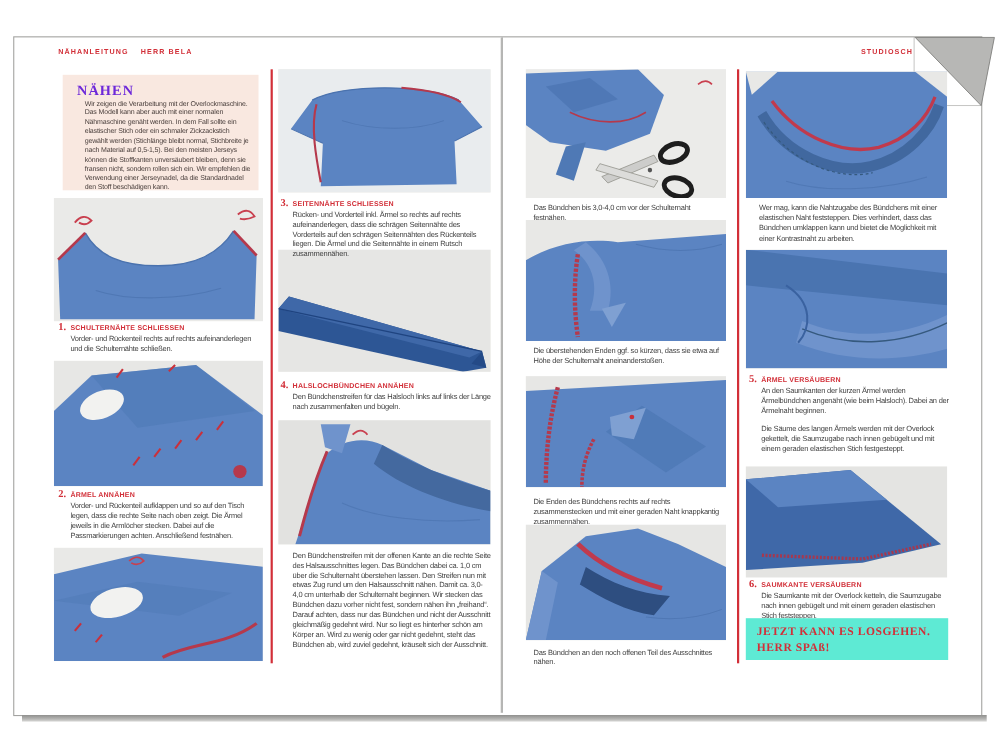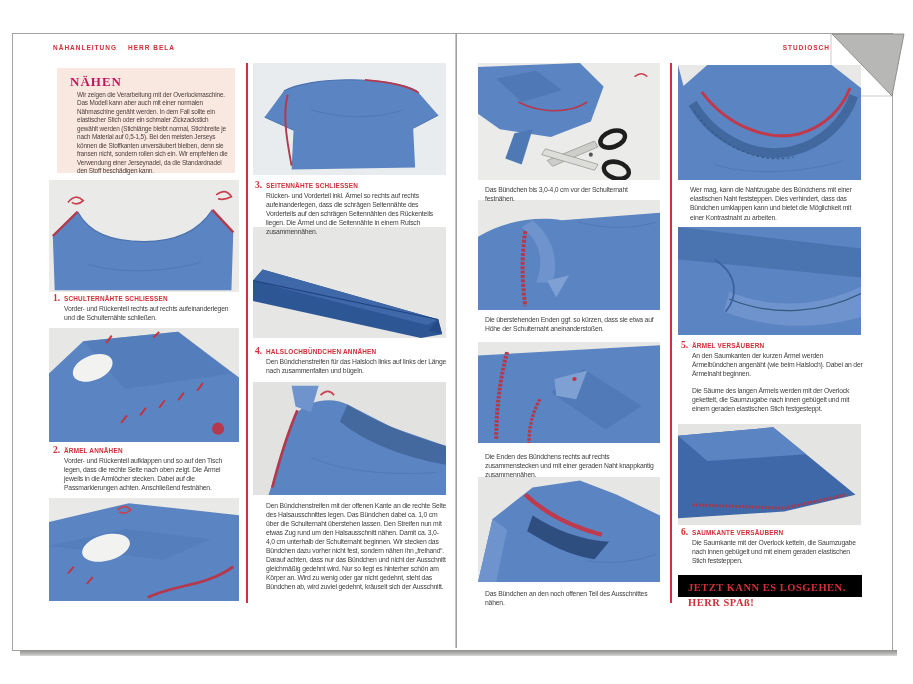--- a/index.html
+++ b/index.html
@@ -22,21 +22,21 @@
 
   
   .kicker{font-size:6.5px;font-weight:bold;letter-spacing:1px;color:#d22f38;}
   .hdr-left1{left:53px;top:44px;}
   .hdr-left2{left:128px;top:44px;}
   .hdr-right{left:700px;top:44px;width:130px;text-align:right;}
 
   
   .intro-box{left:57px;top:68px;width:178px;height:105px;background:#f9e8e0;}
   .intro-title{left:13px;top:6px;font-family:"Liberation Serif",serif;font-weight:bold;
-               font-size:13px;letter-spacing:1px;color:#be185d;position:absolute;}
+               font-size:13px;letter-spacing:1px;color:#6d28d9;position:absolute;}
   .intro-body{left:20px;top:23px;width:152px;position:absolute;
               font-size:6.4px;line-height:1.32;letter-spacing:-0.15px;color:#4a3f3c;}
 
   
   .body-txt{font-size:6.8px;line-height:1.33;letter-spacing:-0.2px;color:#3f3f3f;}
   .caption{font-size:6.8px;line-height:1.35;letter-spacing:-0.2px;color:#3f3f3f;}
   .step{position:absolute;}
   .step .num{position:absolute;left:0;top:-1px;font-family:"Liberation Serif",serif;
              font-weight:bold;font-size:9.5px;color:#d22f38;}
   .step .ttl{position:absolute;left:11px;top:1px;font-size:6.4px;font-weight:bold;
@@ -53,21 +53,21 @@
   .bd2{margin-top:8px;}
 
   .para-neckband{left:266px;top:501px;width:181px;}
   .cap1{left:485px;top:185px;width:174px;}
   .cap2{left:485px;top:315px;width:174px;}
   .cap3{left:485px;top:452px;width:174px;}
   .cap4{left:485px;top:589px;width:174px;}
   .capQ1{left:690px;top:185px;width:172px;}
 
   
-  .outro-box{left:678px;top:575px;width:184px;height:22px;background:#000000;}
+  .outro-box{left:678px;top:562px;width:184px;height:38px;background:#5eead4;}
   .outro-txt{position:absolute;left:10px;top:6px;font-family:"Liberation Serif",serif;
              font-weight:bold;font-size:10.5px;line-height:1.4;letter-spacing:0.5px;color:#d22f38;}
 
   
   .photo{overflow:hidden;background:#e9e9e7;}
   .photo svg{display:block;width:100%;height:100%;}
   .pL1{left:49px; top:180px;width:190px;height:112px;}
   .pL2{left:49px; top:328px;width:190px;height:114px;}
   .pL3{left:49px; top:498px;width:190px;height:103px;}
   .pM1{left:253px;top:63px; width:193px;height:112px;}

